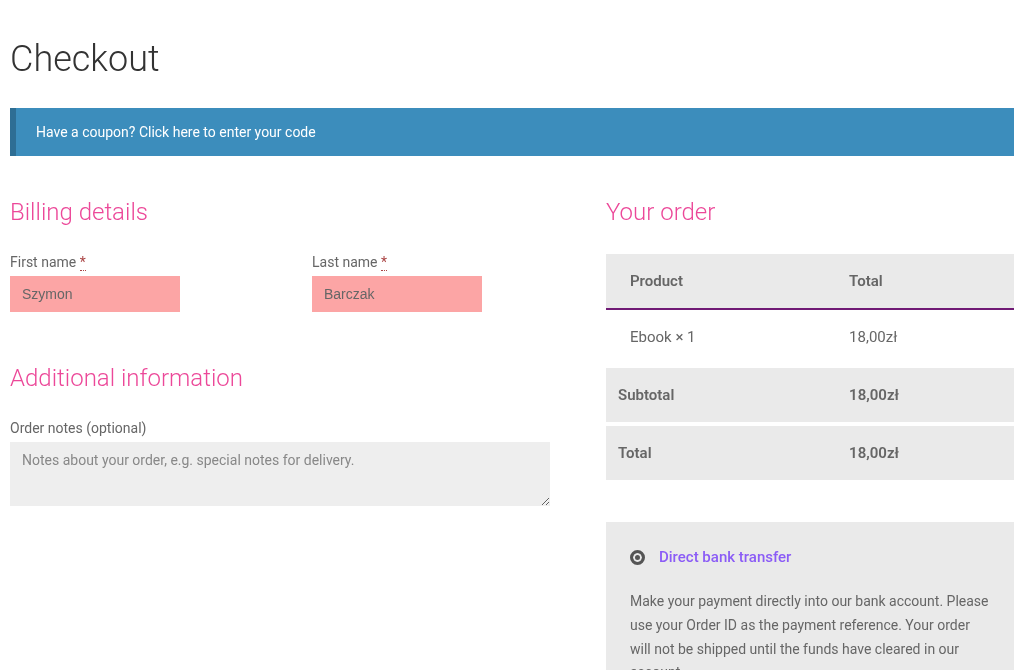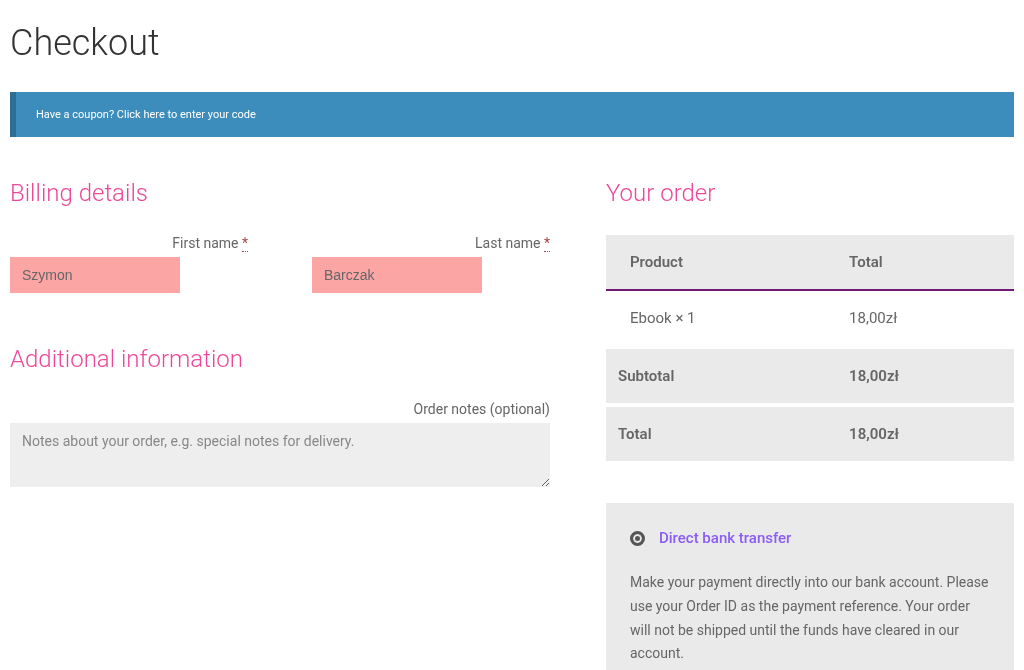--- a/index.html
+++ b/index.html
@@ -8,28 +8,28 @@
       color: #333;
       background: #fff;
       padding: 10px;
       width: 1024px;
     }
     .page-title {
       font-size: 36px;
       font-weight: 300;
       color: #333;
       margin-bottom: 28px;
-      margin-top: 12px;
+      margin-top: 28px;
     }
     .coupon-notice {
       background: #3c8dbc;
       color: #fff;
       padding: 16px 20px;
       border-left: 6px solid #2e6e94;
-      font-size: 11px;
+      font-size: 14px;
       margin-bottom: 42px;
     }
     .coupon-notice a {
       color: #fff;
       text-decoration: none;
     }
     .checkout-columns {
       display: flex;
       gap: 56px;
     }
@@ -50,21 +50,20 @@
       gap: 64px;
     }
     .form-field {
       flex: 1;
     }
     .form-label {
       display: block;
       font-size: 14px;
       color: #666;
       margin-bottom: 6px;
-      text-align: right;
     }
     .required-asterisk {
       color: #a44;
       border-bottom: 1px dotted #a44;
     }
     input[type="text"] {
       width: 170px;
       padding: 10px 12px;
       background: #fca5a5;
       border: none;

